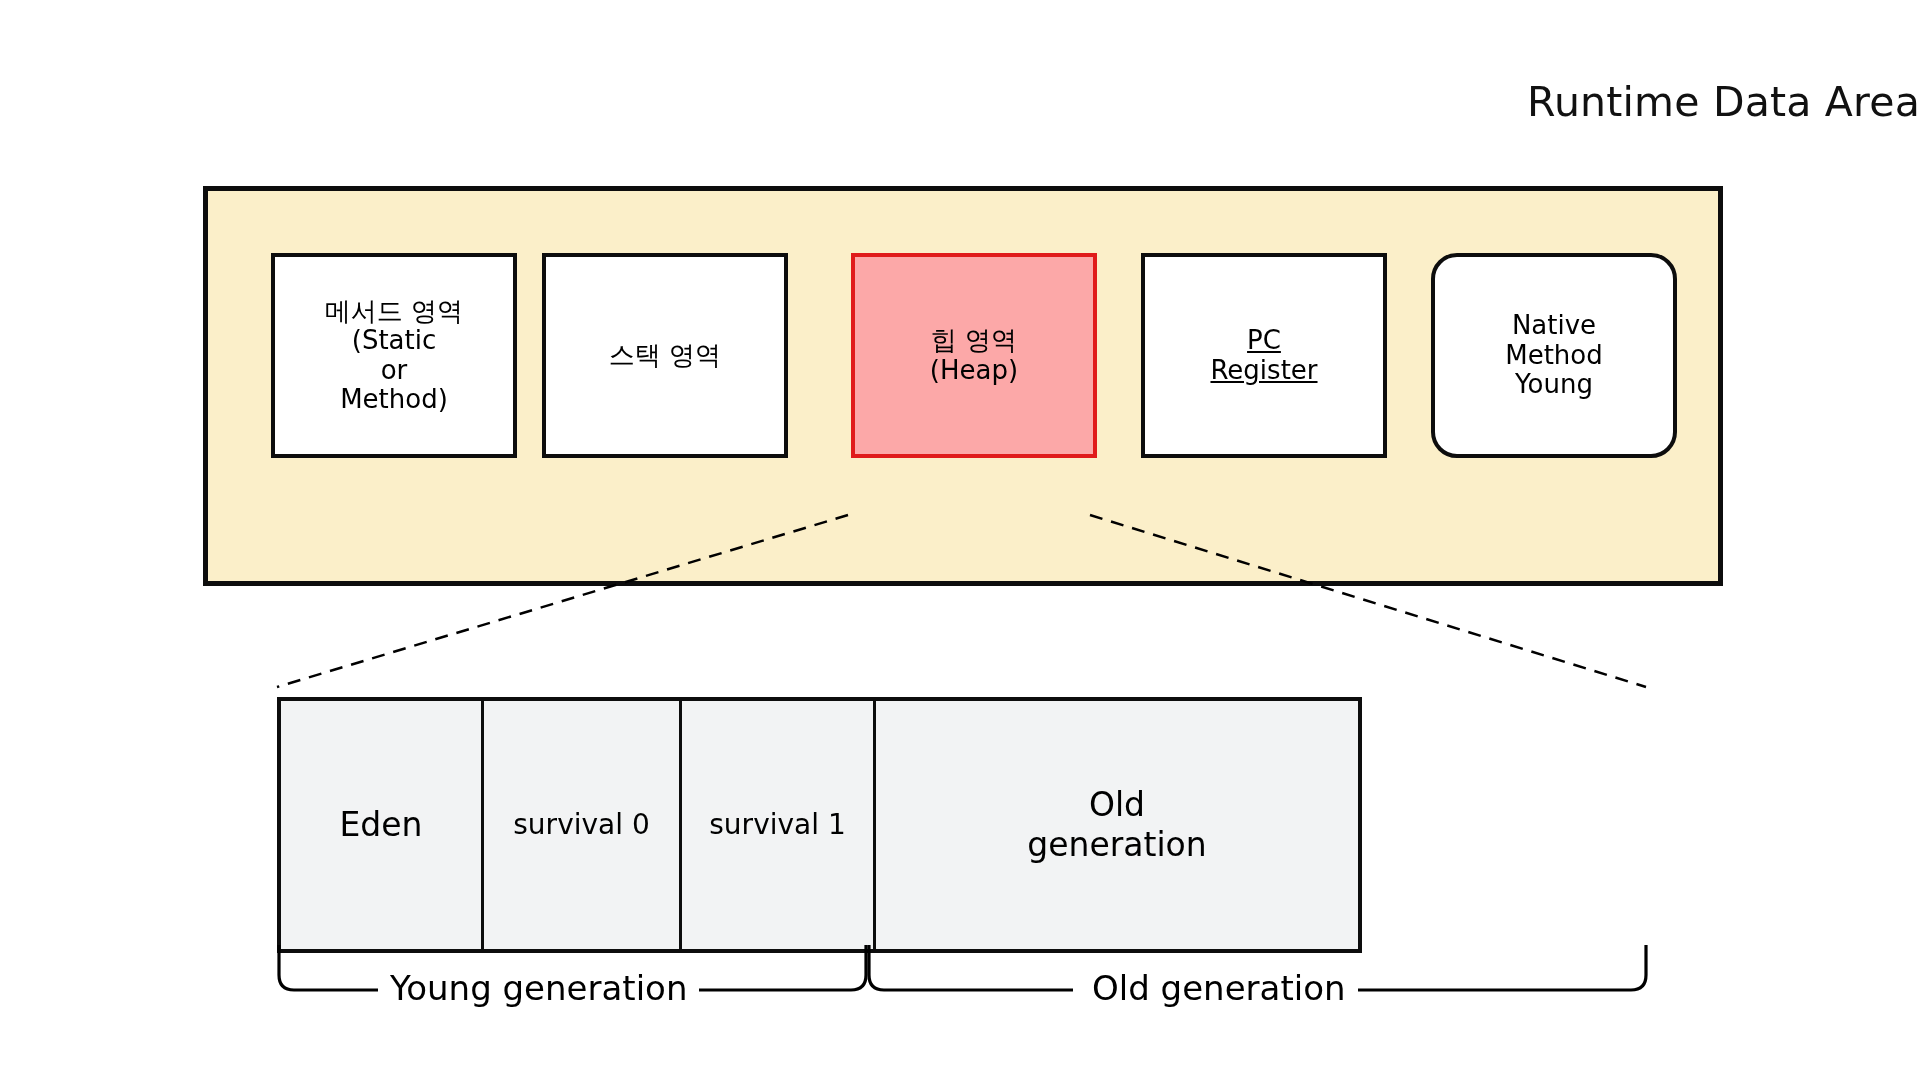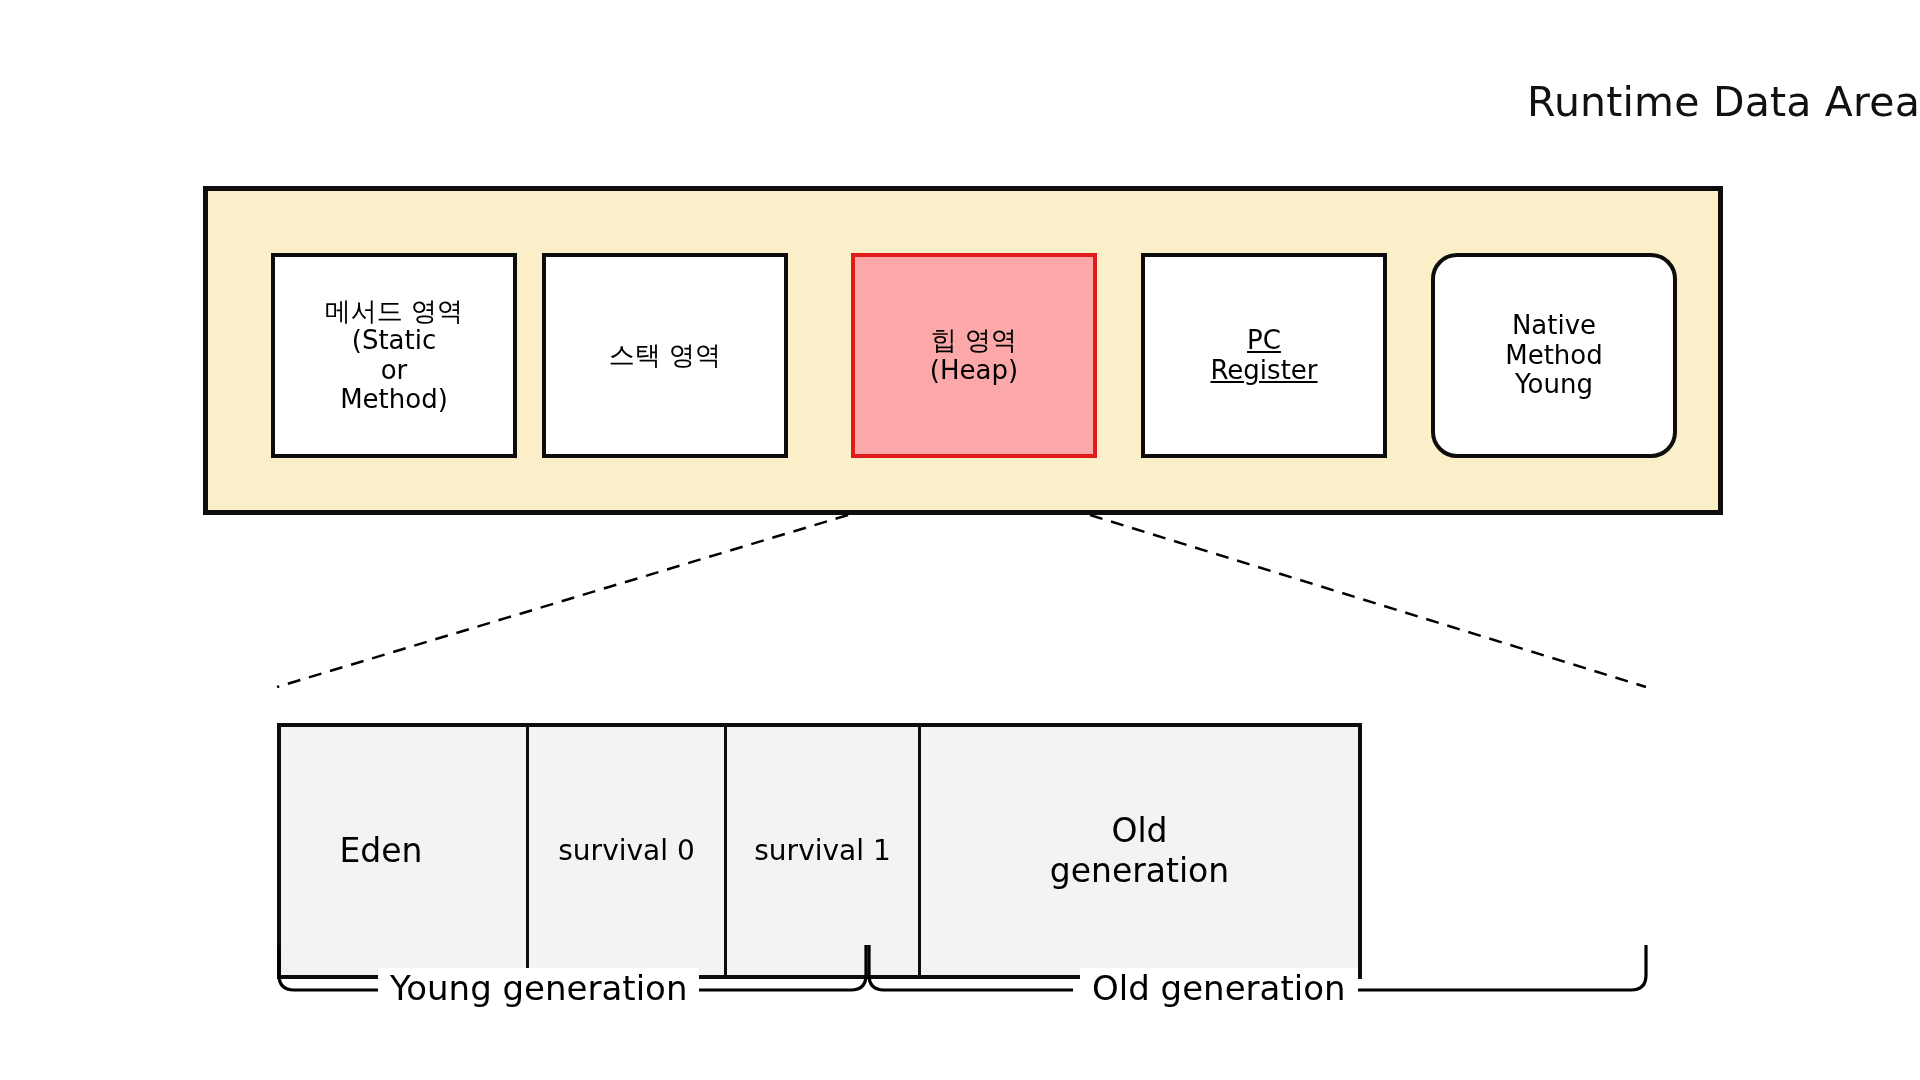--- a/index.html
+++ b/index.html
@@ -33,21 +33,21 @@
     color: #111111;
     white-space: nowrap;
   }
 
   
   #runtime-container {
     position: absolute;
     left: 203px;
     top: 186px;
     width: 1520px;
-    height: 329px;
+    height: 400px;
     background: #FBEFC9;
     border: 5px solid #0d0d0d;
     box-sizing: border-box;
   }
 
   .area-box {
     position: absolute;
     top: 62px;
     width: 246px;
     height: 205px;
@@ -77,21 +77,21 @@
     top: 0;
     width: 1920px;
     height: 1080px;
     pointer-events: none;
   }
 
   
   #heap-detail {
     position: absolute;
     left: 277px;
-    top: 723px;
+    top: 697px;
     width: 1085px;
     height: 256px;
     border: 4px solid #0d0d0d;
     box-sizing: border-box;
     display: flex;
     background: #F2F3F4;
   }
   .heap-cell {
     position: relative;
     background: #F2F3F4;
@@ -99,21 +99,21 @@
     align-items: center;
     justify-content: center;
     text-align: center;
     box-sizing: border-box;
     line-height: 1.22;
   }
   .heap-cell + .heap-cell { border-left: 3px solid #0d0d0d; }
   .heap-cell .ln { display: block; white-space: nowrap; }
 
   #heap-cell-eden       { width: 200px; font-size: 33px; }
-  #heap-cell-survival-0 { width: 198px; font-size: 28px; margin-left: 45px; }
+  #heap-cell-survival-0 { width: 198px; font-size: 28px; }
   #heap-cell-survival-1 { width: 194px; font-size: 28px; text-align: right; }
   #heap-cell-old        { flex: 1 1 auto; font-size: 33px; }
 
   
   #brackets {
     position: absolute;
     left: 0;
     top: 0;
     width: 1920px;
     height: 1080px;

